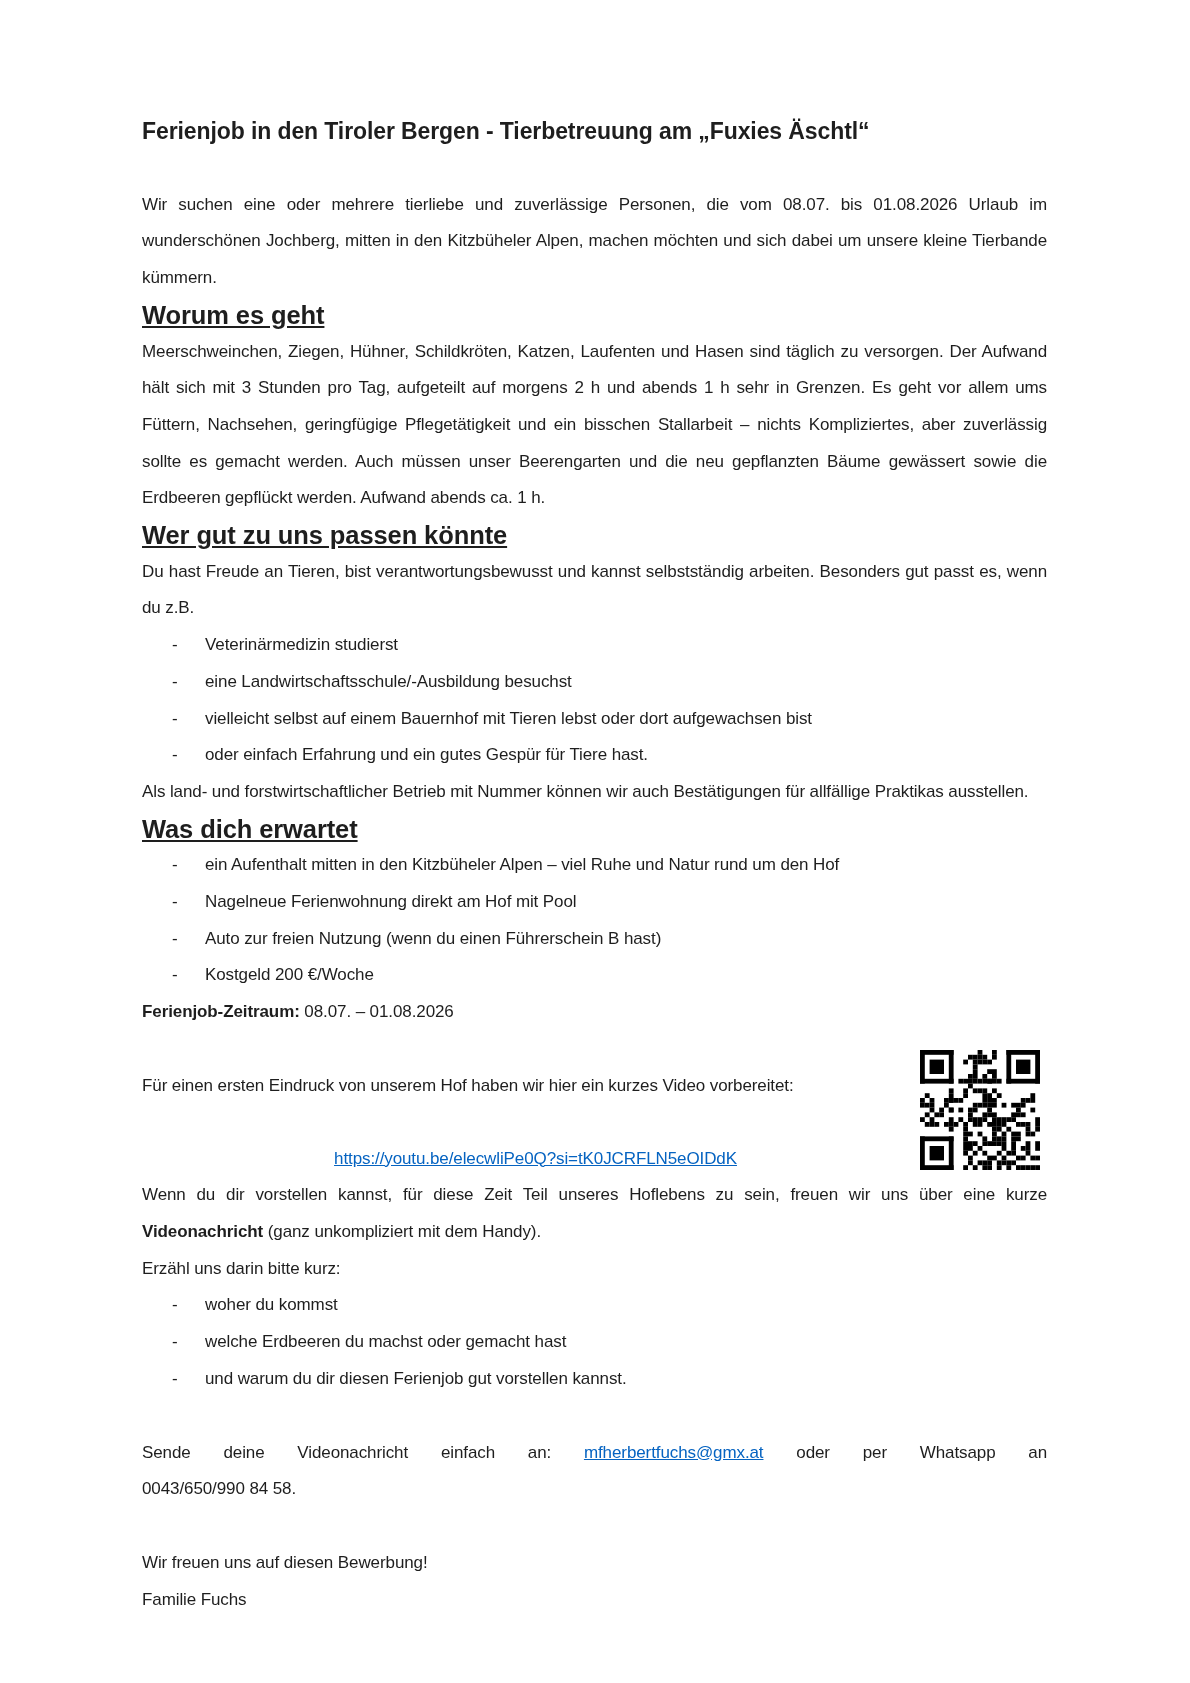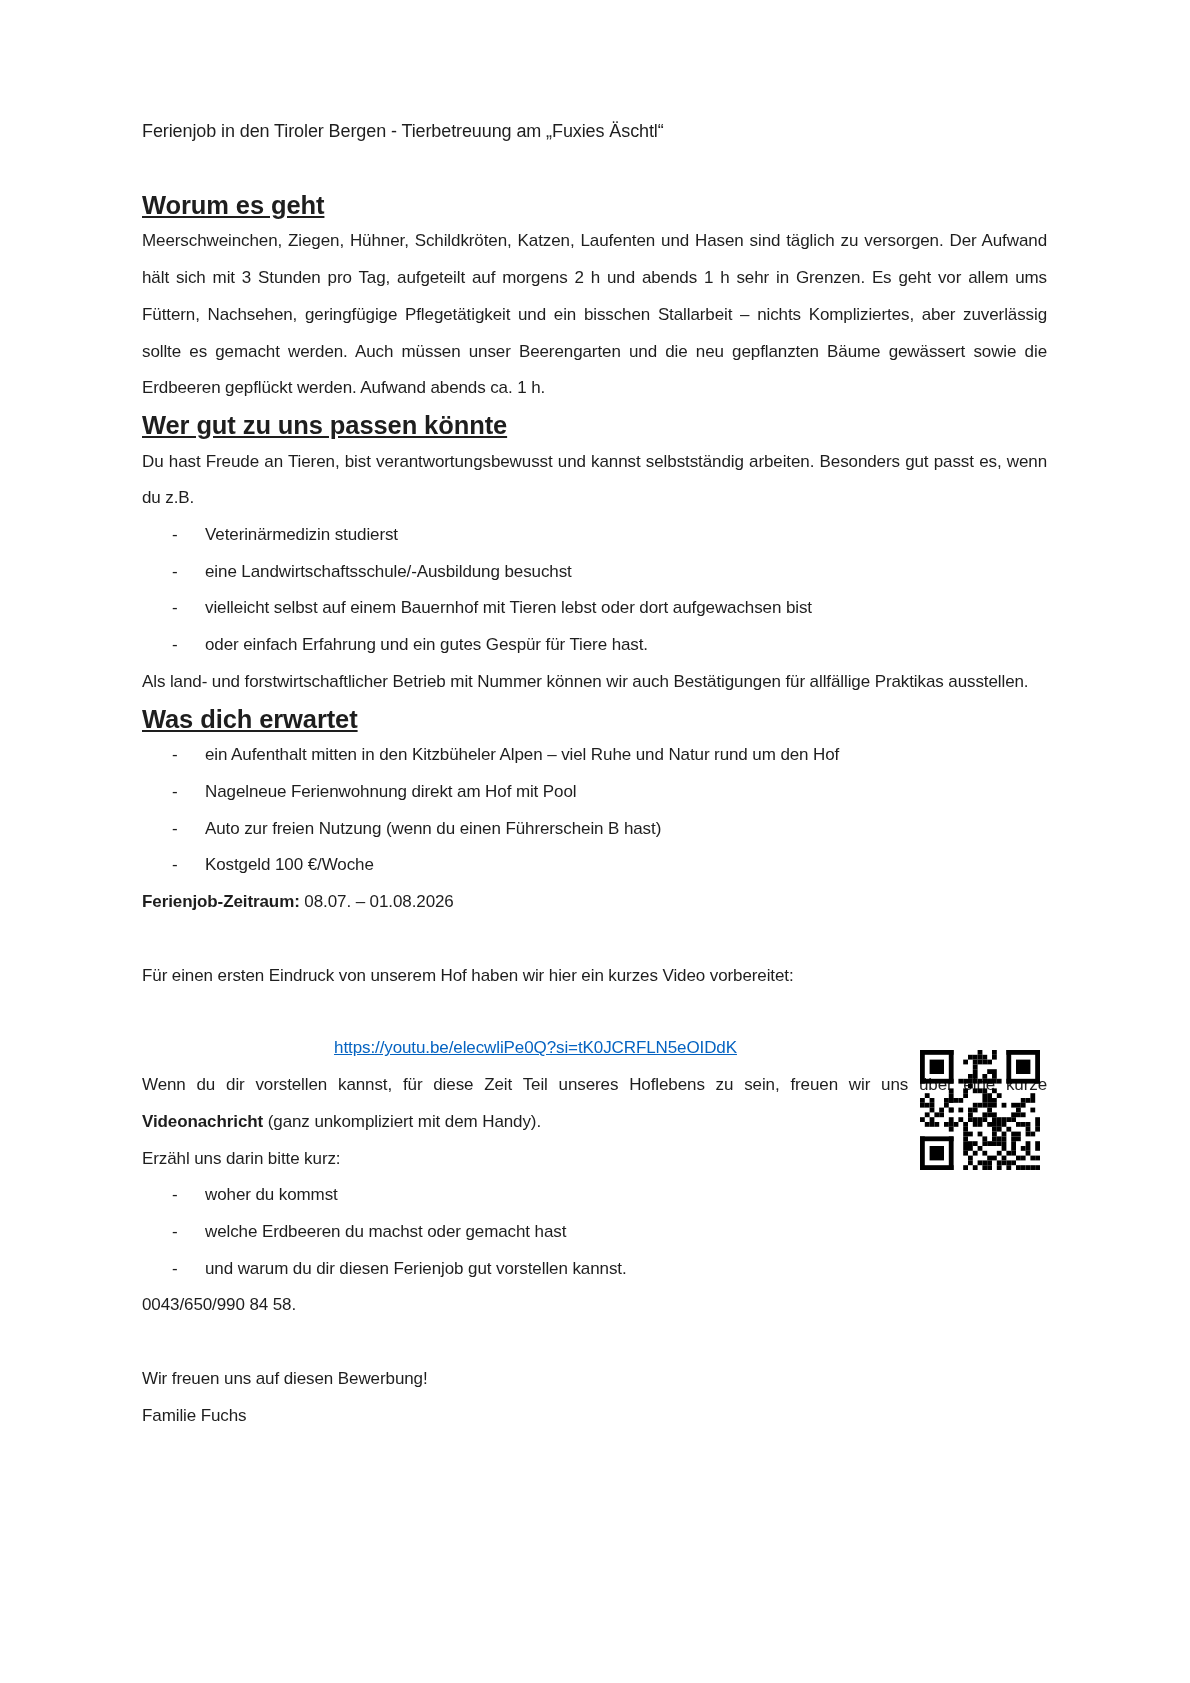--- a/index.html
+++ b/index.html
@@ -19,22 +19,22 @@
     padding: 113px 143px 0 142px;
     box-sizing: border-box;
   }
   .doc {
     font-size: 17px;
     line-height: 36.7px;
     letter-spacing: -0.1px;
   }
   p, h1, h2, ul { margin: 0; padding: 0; }
   .title {
-    font-size: 18px;
-    font-weight: normal;
+    font-size: 23px;
+    font-weight: bold;
     line-height: 36.7px;
     margin-bottom: 37px;
   }
   .para { text-align: justify; }
   .heading { font-weight: bold; text-decoration: underline; }
   .list { list-style: none; }
   .list li { position: relative; padding-left: 63px; }
   .list .marker { position: absolute; left: 30px; top: 0; }
   .gap-before { margin-top: 37px; }
   a.link {
@@ -59,20 +59,21 @@
   }
 </style>
 </head>
 <body>
 
 <div class="page">
   <div class="doc">
 
     <h1 class="title">Ferienjob in den Tiroler Bergen - Tierbetreuung am „Fuxies Äschtl“</h1>
 
+    <p class="para">Wir suchen eine oder mehrere tierliebe und zuverlässige Personen, die vom 08.07. bis 01.08.2026 Urlaub im wunderschönen Jochberg, mitten in den Kitzbüheler Alpen, machen möchten und sich dabei um unsere kleine Tierbande kümmern.</p>
 
     <h2 class="heading">Worum es geht</h2>
     <p class="para">Meerschweinchen, Ziegen, Hühner, Schildkröten, Katzen, Laufenten und Hasen sind täglich zu versorgen. Der Aufwand hält sich mit 3 Stunden pro Tag, aufgeteilt auf morgens 2 h und abends 1 h sehr in Grenzen. Es geht vor allem ums Füttern, Nachsehen, geringfügige Pflegetätigkeit und ein bisschen Stallarbeit – nichts Kompliziertes, aber zuverlässig sollte es gemacht werden. Auch müssen unser Beerengarten und die neu gepflanzten Bäume gewässert sowie die Erdbeeren gepflückt werden. Aufwand abends ca. 1 h.</p>
 
     <h2 class="heading">Wer gut zu uns passen könnte</h2>
     <p class="para">Du hast Freude an Tieren, bist verantwortungsbewusst und kannst selbstständig arbeiten. Besonders gut passt es, wenn du z.B.</p>
 
     <ul class="list">
       <li>
         <span class="marker">-</span>
@@ -104,21 +105,21 @@
       <li>
         <span class="marker">-</span>
         <span>Nagelneue Ferienwohnung direkt am Hof mit Pool</span>
       </li>
       <li>
         <span class="marker">-</span>
         <span>Auto zur freien Nutzung (wenn du einen Führerschein B hast)</span>
       </li>
       <li>
         <span class="marker">-</span>
-        <span>Kostgeld 100 €/Woche</span>
+        <span>Kostgeld 200 €/Woche</span>
       </li>
     </ul>
 
     <p>
       <span class="bold-inline">Ferienjob-Zeitraum:</span><span> 08.07. – 01.08.2026</span>
     </p>
 
     <p class="gap-before">Für einen ersten Eindruck von unserem Hof haben wir hier ein kurzes Video vorbereitet:</p>
 
     <p class="video-link-line">
@@ -140,20 +141,23 @@
       <li>
         <span class="marker">-</span>
         <span>welche Erdbeeren du machst oder gemacht hast</span>
       </li>
       <li>
         <span class="marker">-</span>
         <span>und warum du dir diesen Ferienjob gut vorstellen kannst.</span>
       </li>
     </ul>
 
+    <p class="force-justify gap-before">
+      <span>Sende deine Videonachricht einfach an: </span><a class="link">mfherbertfuchs@gmx.at</a><span> oder per Whatsapp an</span>
+    </p>
     <p>0043/650/990 84 58.</p>
 
     <p class="gap-before">Wir freuen uns auf diesen Bewerbung!</p>
     <p>Familie Fuchs</p>
 
   </div>
 </div>
 
 <div class="qr"><svg xmlns="http://www.w3.org/2000/svg" width="120" height="120" viewBox="0 0 120 120">
       <rect x="57.599999999999994" y="0" width="4.8" height="4.8" fill="#000"></rect>

